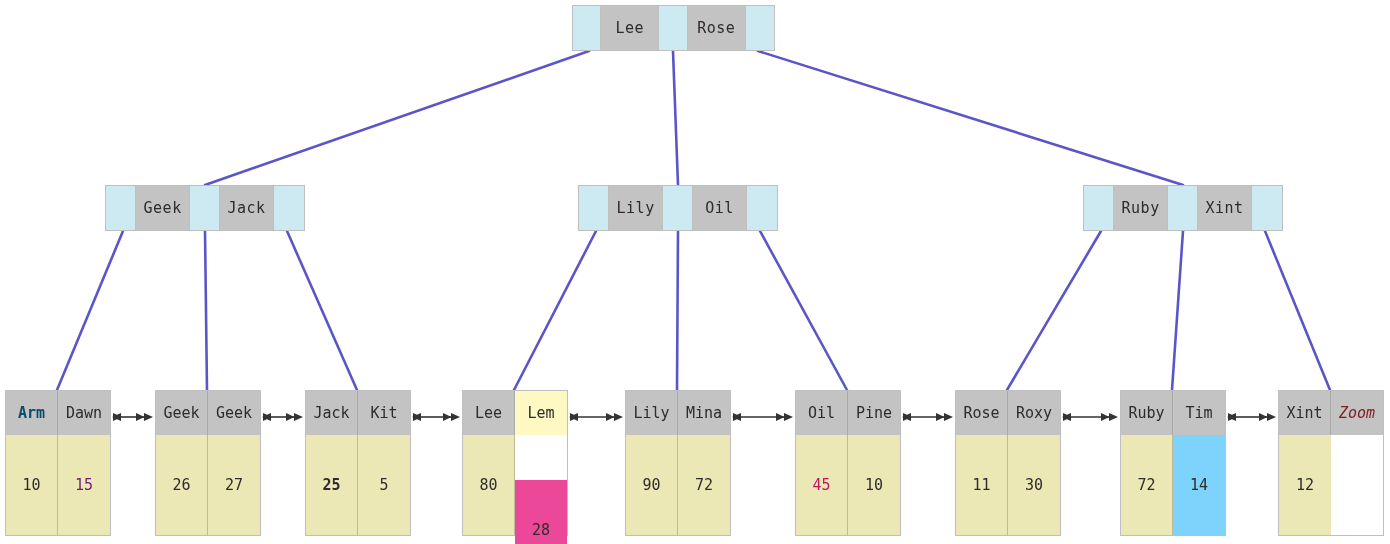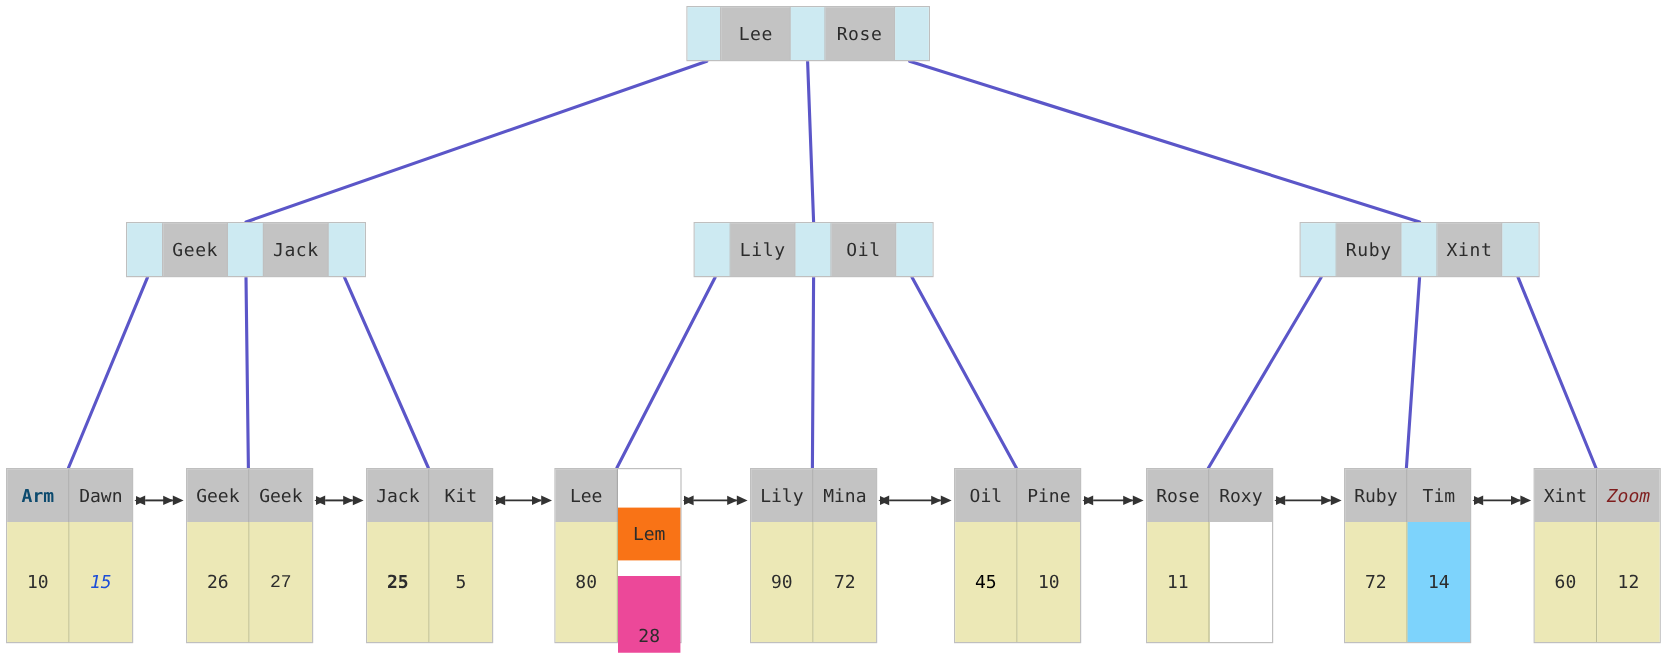--- a/index.html
+++ b/index.html
@@ -201,47 +201,47 @@
         </div>
       </div>
     <div id="nodes-leaf">
         <div class="leaf" style="left: 5px; top: 390px;">
           <div class="keyrow">
             <div class="kcell" style="background: rgb(195, 195, 195); color: #0c4a6e; font-weight: bold;">Arm</div>
             <div class="kcell last" style="background: rgb(195, 195, 195); color: rgb(44, 44, 44);">Dawn</div>
           </div>
           <div class="valrow">
             <div class="vcell" style="background: rgb(236, 232, 182); color: rgb(44, 44, 44);">10</div>
-            <div class="vcell last" style="background: rgb(236, 232, 182); color: #1d4ed8; font-style: italic;">15</div>
+            <div class="vcell last" style="background: rgb(236, 232, 182); color: #701a75;">15</div>
           </div>
         </div>
         <div class="leaf" style="left: 155px; top: 390px;">
           <div class="keyrow">
             <div class="kcell" style="background: rgb(195, 195, 195); color: rgb(44, 44, 44);">Geek</div>
             <div class="kcell last" style="background: rgb(195, 195, 195); color: rgb(44, 44, 44);">Geek</div>
           </div>
           <div class="valrow">
             <div class="vcell" style="background: rgb(236, 232, 182); color: rgb(44, 44, 44);">26</div>
-            <div class="vcell last" style="background: rgb(236, 232, 182); color: rgb(44, 44, 44); font-family: Liberation Mono, monospace;">27</div>
+            <div class="vcell last" style="background: rgb(236, 232, 182); color: rgb(44, 44, 44);">27</div>
           </div>
         </div>
         <div class="leaf" style="left: 305px; top: 390px;">
           <div class="keyrow">
             <div class="kcell" style="background: rgb(195, 195, 195); color: rgb(44, 44, 44);">Jack</div>
             <div class="kcell last" style="background: rgb(195, 195, 195); color: rgb(44, 44, 44);">Kit</div>
           </div>
           <div class="valrow">
             <div class="vcell" style="background: rgb(236, 232, 182); color: rgb(44, 44, 44); font-weight: bold;">25</div>
             <div class="vcell last" style="background: rgb(236, 232, 182); color: rgb(44, 44, 44);">5</div>
           </div>
         </div>
         <div class="leaf" style="left: 462px; top: 390px;">
           <div class="keyrow">
             <div class="kcell" style="background: rgb(195, 195, 195); color: rgb(44, 44, 44);">Lee</div>
-            <div class="kcell last" style="background: #f97316; color: rgb(44, 44, 44); margin-top: 32px;">Lem</div>
+            <div class="kcell last" style="background: #fef9c3; color: rgb(44, 44, 44);">Lem</div>
           </div>
           <div class="valrow">
             <div class="vcell" style="background: rgb(236, 232, 182); color: rgb(44, 44, 44);">80</div>
             <div class="vcell last" style="background: #ec4899; color: rgb(44, 44, 44); margin-top: 45px;">28</div>
           </div>
         </div>
         <div class="leaf" style="left: 625px; top: 390px;">
           <div class="keyrow">
             <div class="kcell" style="background: rgb(195, 195, 195); color: rgb(44, 44, 44);">Lily</div>
             <div class="kcell last" style="background: rgb(195, 195, 195); color: rgb(44, 44, 44);">Mina</div>
@@ -250,49 +250,49 @@
             <div class="vcell" style="background: rgb(236, 232, 182); color: rgb(44, 44, 44);">90</div>
             <div class="vcell last" style="background: rgb(236, 232, 182); color: rgb(44, 44, 44);">72</div>
           </div>
         </div>
         <div class="leaf" style="left: 795px; top: 390px;">
           <div class="keyrow">
             <div class="kcell" style="background: rgb(195, 195, 195); color: rgb(44, 44, 44);">Oil</div>
             <div class="kcell last" style="background: rgb(195, 195, 195); color: rgb(44, 44, 44);">Pine</div>
           </div>
           <div class="valrow">
-            <div class="vcell" style="background: rgb(236, 232, 182); color: #000000;">45</div>
+            <div class="vcell" style="background: rgb(236, 232, 182); color: #be185d;">45</div>
             <div class="vcell last" style="background: rgb(236, 232, 182); color: rgb(44, 44, 44);">10</div>
           </div>
         </div>
         <div class="leaf" style="left: 955px; top: 390px;">
           <div class="keyrow">
             <div class="kcell" style="background: rgb(195, 195, 195); color: rgb(44, 44, 44);">Rose</div>
             <div class="kcell last" style="background: rgb(195, 195, 195); color: rgb(44, 44, 44);">Roxy</div>
           </div>
           <div class="valrow">
             <div class="vcell" style="background: rgb(236, 232, 182); color: rgb(44, 44, 44);">11</div>
+            <div class="vcell last" style="background: rgb(236, 232, 182); color: rgb(44, 44, 44);">30</div>
           </div>
         </div>
         <div class="leaf" style="left: 1120px; top: 390px;">
           <div class="keyrow">
             <div class="kcell" style="background: rgb(195, 195, 195); color: rgb(44, 44, 44);">Ruby</div>
             <div class="kcell last" style="background: rgb(195, 195, 195); color: rgb(44, 44, 44);">Tim</div>
           </div>
           <div class="valrow">
             <div class="vcell" style="background: rgb(236, 232, 182); color: rgb(44, 44, 44);">72</div>
             <div class="vcell last" style="background: #7dd3fc; color: rgb(44, 44, 44);">14</div>
           </div>
         </div>
         <div class="leaf" style="left: 1278px; top: 390px;">
           <div class="keyrow">
             <div class="kcell" style="background: rgb(195, 195, 195); color: rgb(44, 44, 44);">Xint</div>
             <div class="kcell last" style="background: rgb(195, 195, 195); color: #7f1d1d; font-style: italic;">Zoom</div>
           </div>
           <div class="valrow">
-            <div class="vcell" style="background: rgb(236, 232, 182); color: rgb(44, 44, 44);">60</div>
             <div class="vcell last" style="background: rgb(236, 232, 182); color: rgb(44, 44, 44);">12</div>
           </div>
         </div>
       </div>
   </div>
 
 </div>
 
 </body></html>

